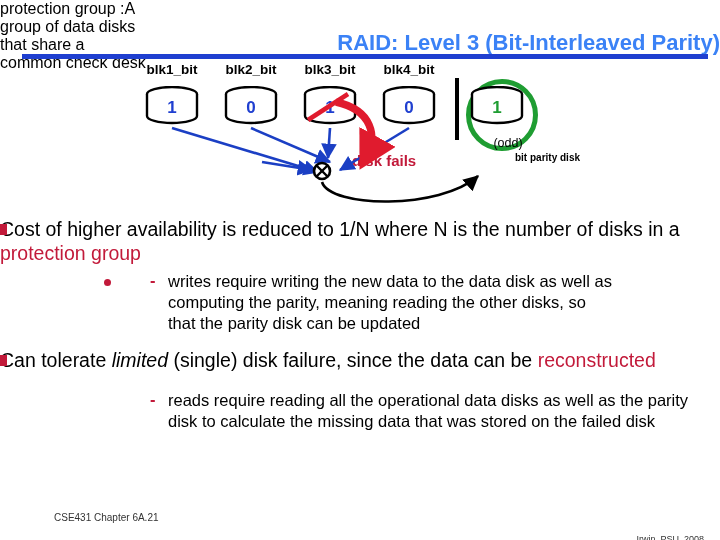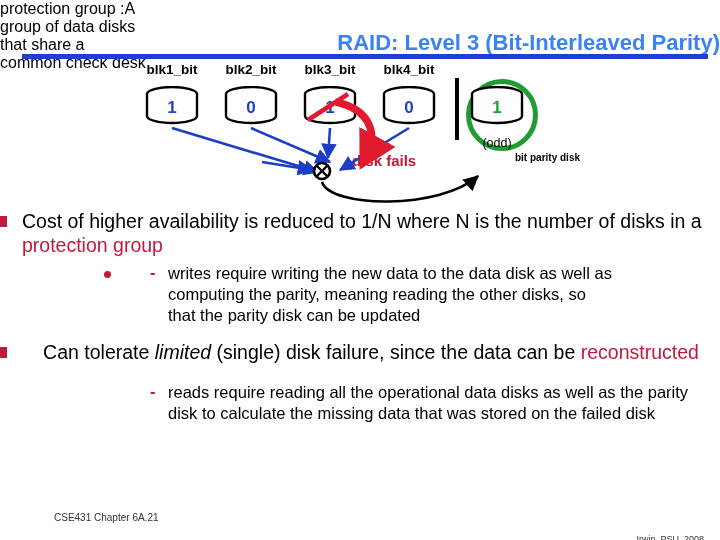--- a/index.html
+++ b/index.html
@@ -29,21 +29,21 @@
     white-space:nowrap;text-align:center;width:80px;
   }
   .cyl{position:absolute;top:28px;width:56px;height:38px;}
   .cyl svg{display:block;}
   .bit{
     position:absolute;top:40px;width:56px;text-align:center;
     font-size:17px;font-weight:bold;color:#1f3fd0;
   }
   .bit.parity{color:#1f9d32;}
   #odd-label{
-    position:absolute;top:78px;left:459px;width:76px;text-align:center;
+    position:absolute;top:78px;left:470px;width:76px;text-align:center;
     font-size:12.5px;color:#000;
   }
   #parity-caption{
     position:absolute;top:94px;left:420px;width:160px;text-align:right;
     font-size:10px;font-weight:bold;color:#000;white-space:nowrap;
   }
   #diskfails{
     position:absolute;top:94px;left:352px;font-size:15px;font-weight:bold;
     color:#c21a3a;white-space:nowrap;
   }
@@ -51,21 +51,21 @@
   #green-ring{
     position:absolute;left:466px;top:21px;width:62px;height:62px;
     border:5px solid #1f9d32;border-radius:50%;
   }
   svg.overlay{position:absolute;left:0;top:0;width:720px;height:150px;overflow:visible;}
 
   
   #body{position:absolute;left:0;top:205px;width:720px;}
   .lvl1{
     position:relative;font-size:19.5px;color:#000;line-height:24px;
-    margin:4px 0 2px 0;padding-left:22px;
+    margin:12px 0 2px 0;
   }
   .lvl1 .sq{
     position:absolute;left:-4px;top:7px;width:11px;height:11px;background:#c21a3a;
   }
   .lvl2{
     position:relative;font-size:18px;color:#000;line-height:23px;
     margin:6px 0 2px 0;padding-left:122px;
   }
   .lvl2 .dot{
     position:absolute;left:104px;top:8px;width:7px;height:7px;border-radius:50%;
@@ -194,21 +194,21 @@
     <div class="lvl2">
       <span class="dot"></span>
     </div>
 
     <div class="lvl3">
       <span class="dash">-</span><span>writes require writing the new data to the data disk as well as</span>
       <span class="cont">computing the parity, meaning reading the other disks, so</span>
       <span class="cont">that the parity disk can be updated</span>
     </div>
 
-    <div class="lvl1" style="margin-top:14px;text-align:center;">
+    <div class="lvl1" style="margin-top:14px;">
       <span class="sq"></span><span>Can tolerate </span><span class="ital">limited</span><span> (single) disk failure, since the data can be </span><span class="red">reconstructed</span>
     </div>
 
     <div class="lvl3" style="margin-top:18px;">
       <span class="dash">-</span><span>reads require reading all the operational data disks as well as the parity</span>
       <span class="cont">disk to calculate the missing data that was stored on the failed disk</span>
     </div>
   </div>
 
   <div id="foot-left">CSE431  Chapter 6A.21</div>

